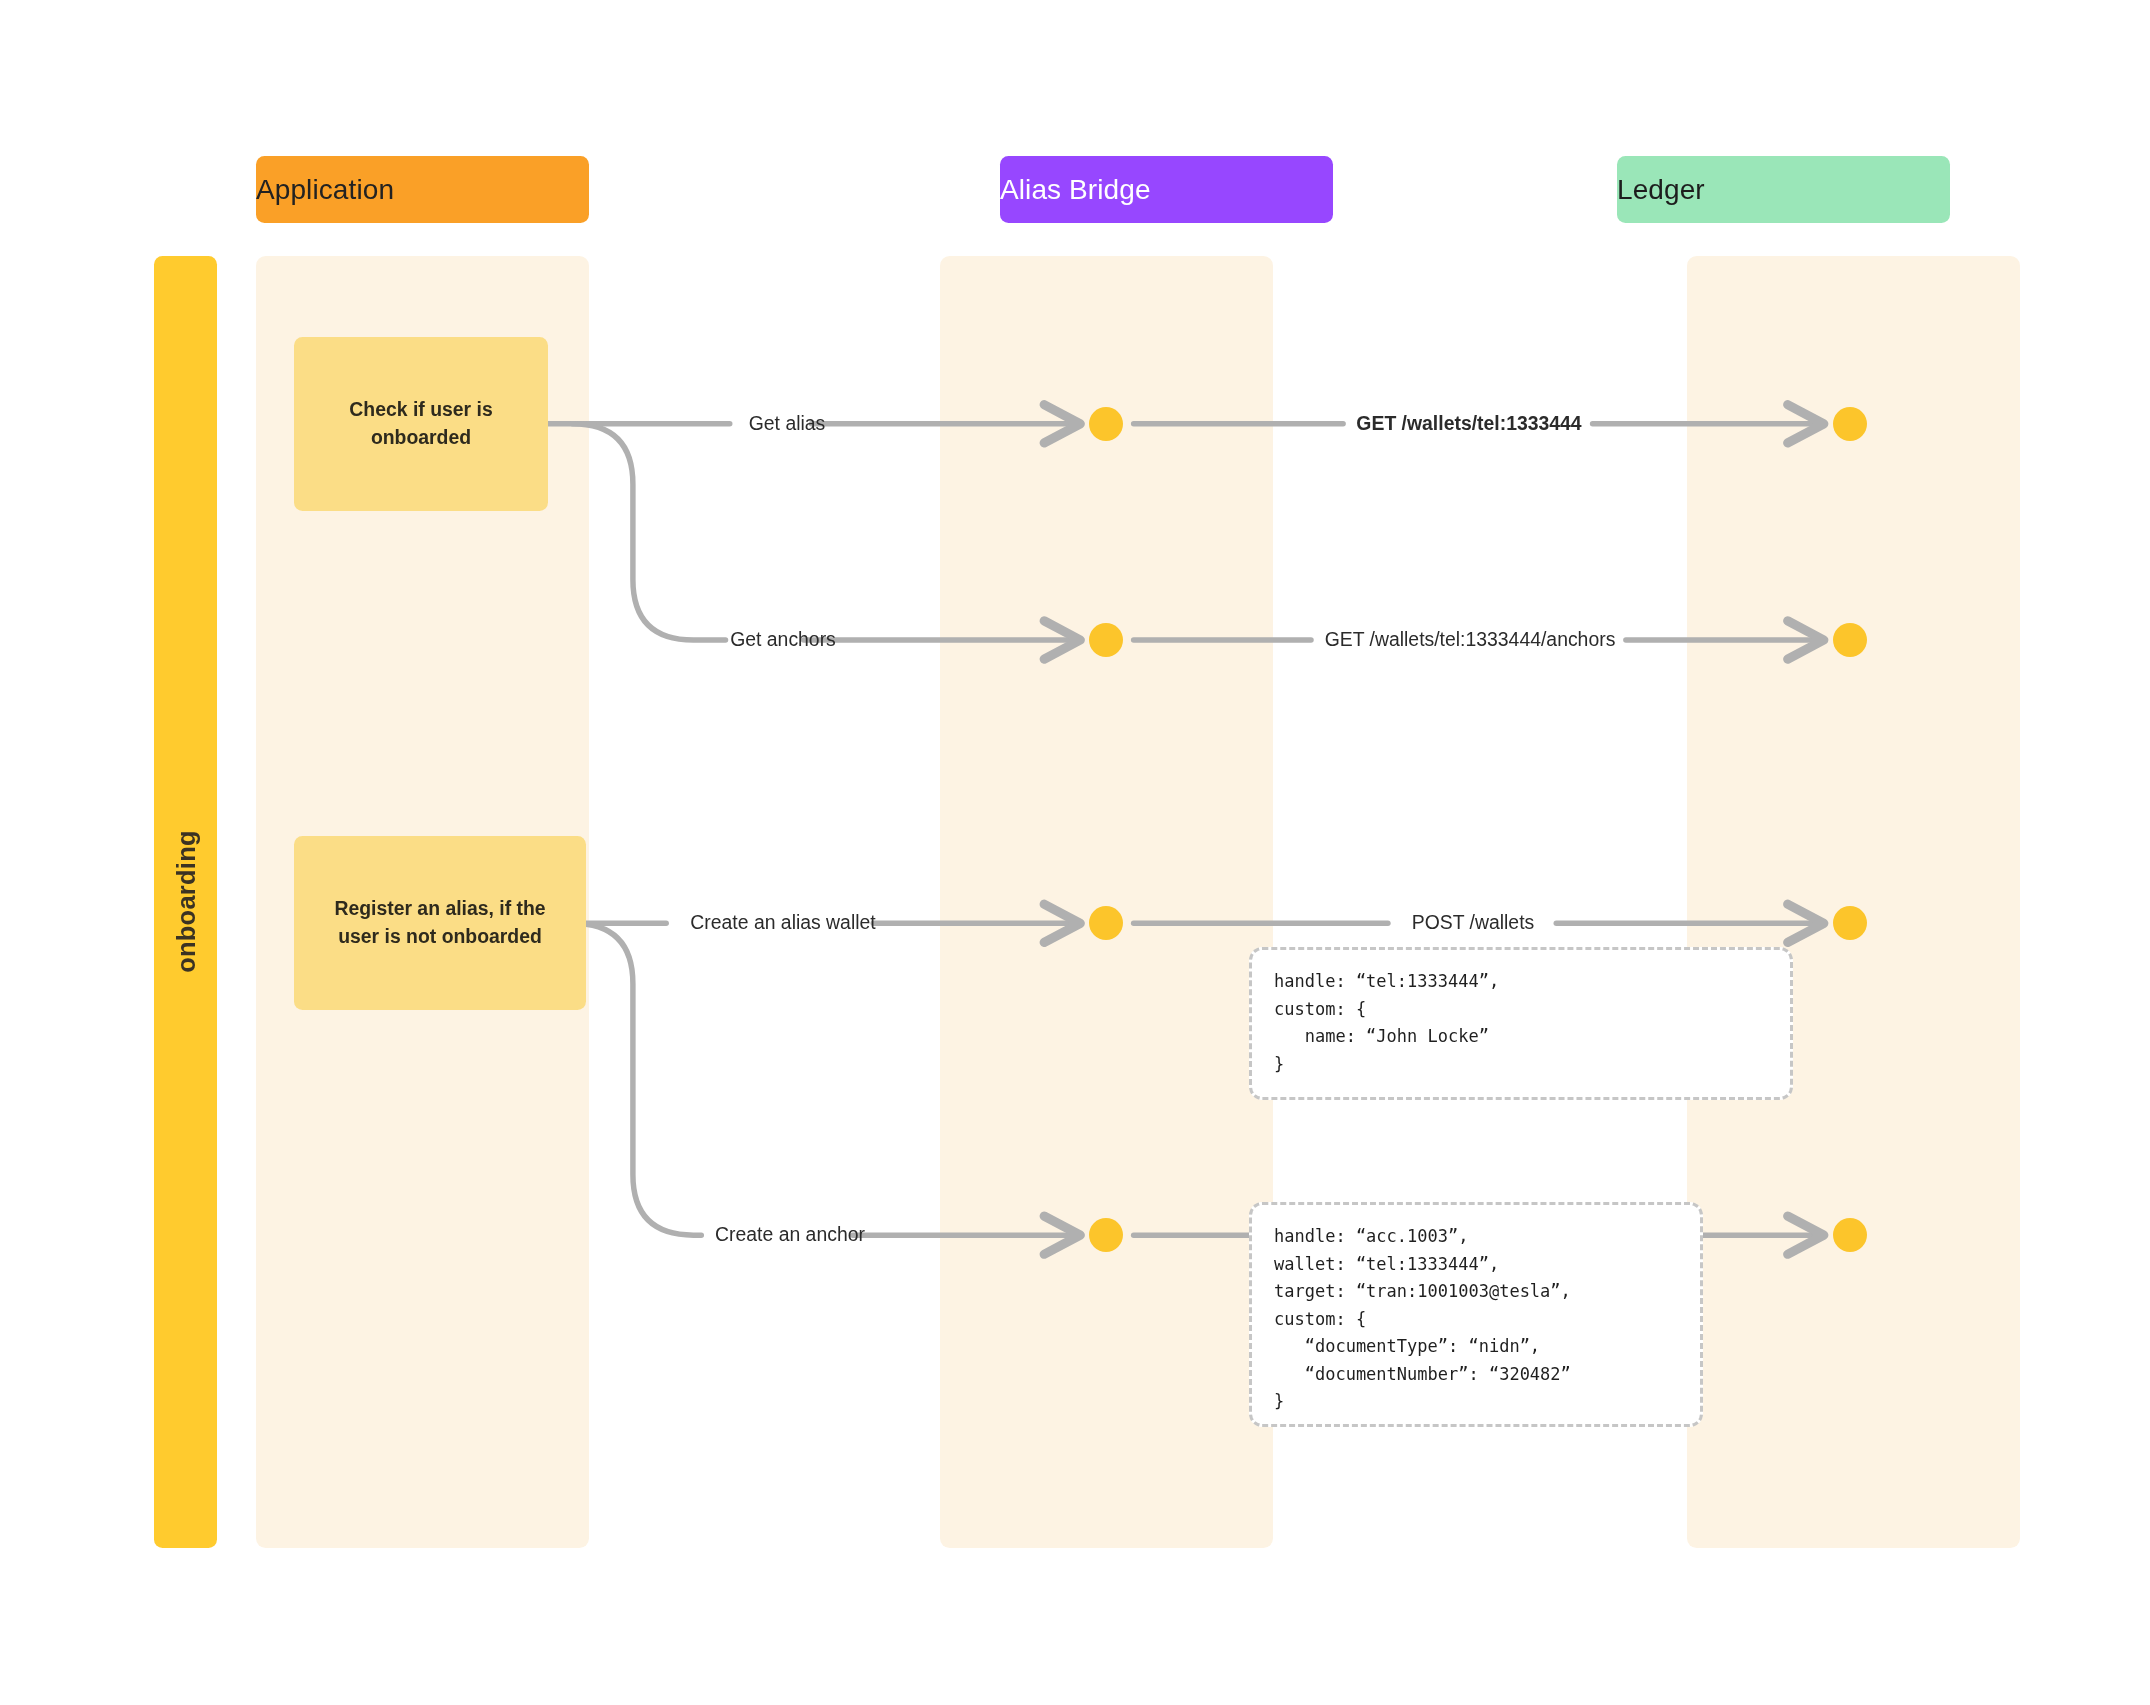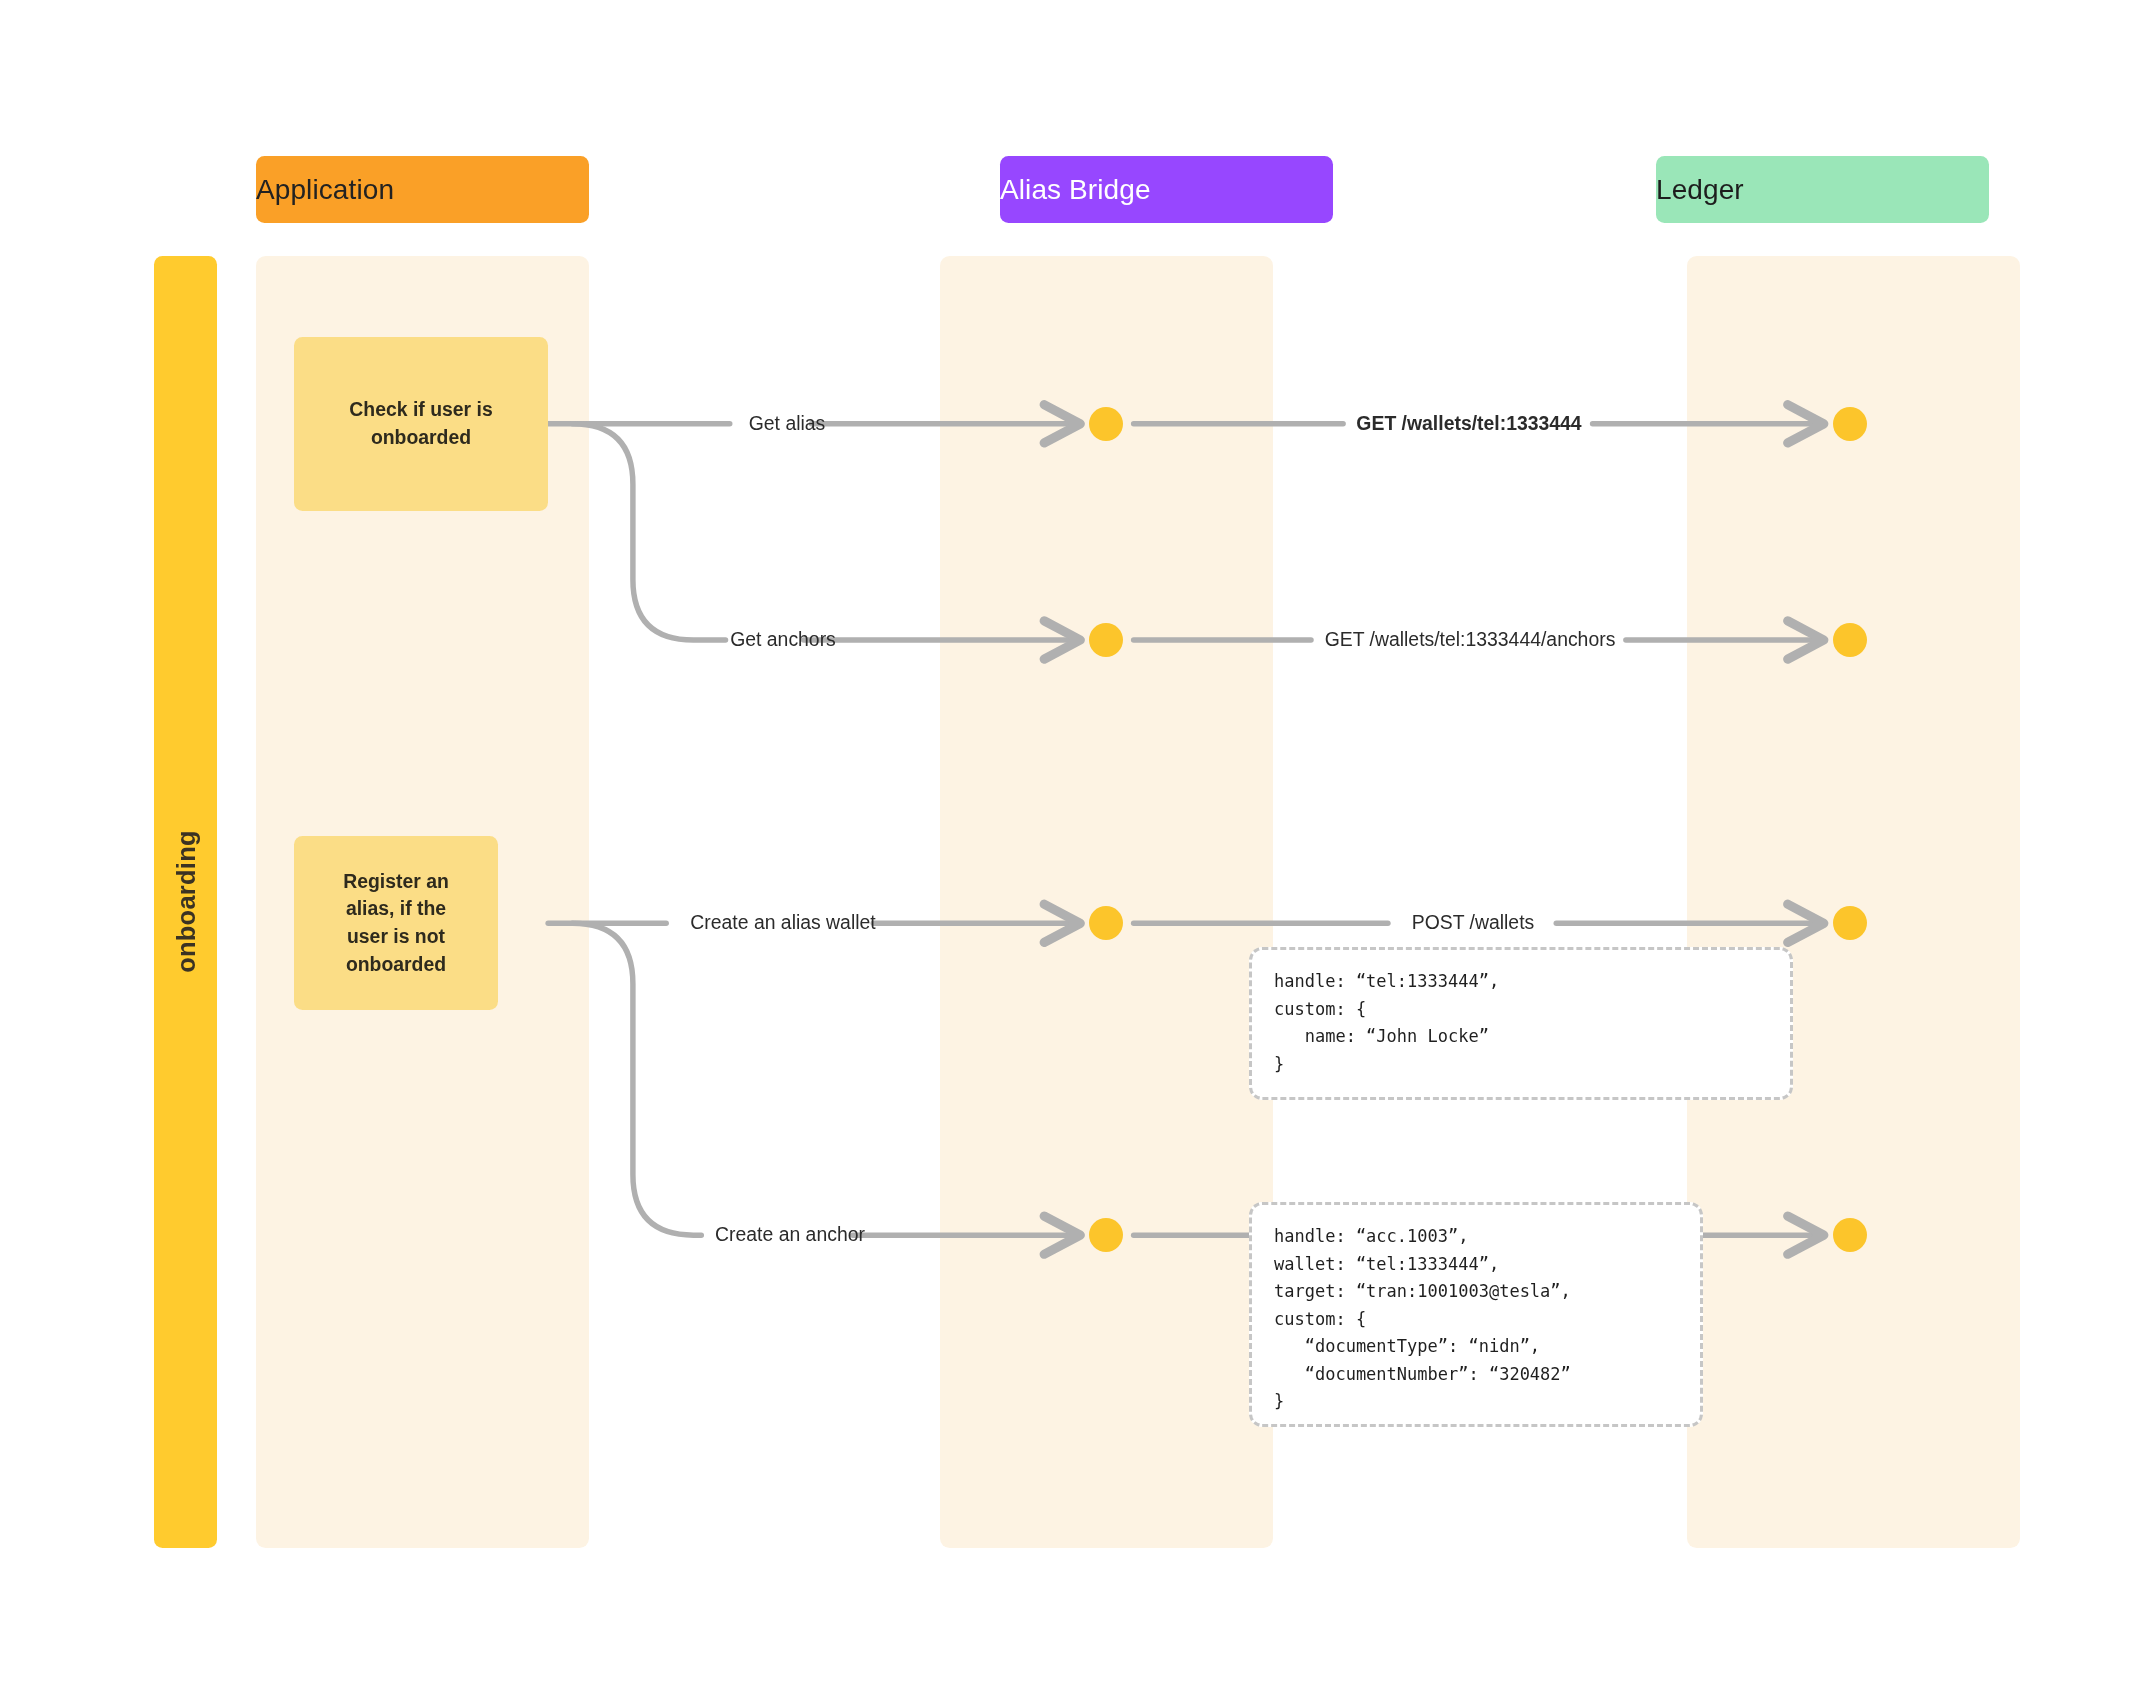--- a/index.html
+++ b/index.html
@@ -130,21 +130,21 @@
 <div id="canvas">
 
   <div class="lane-header" style="left:256px; top:156px; width:333px; background:#faa027; color:#222222;">
     <span>Application</span>
   </div>
 
   <div class="lane-header" style="left:980px; top:156px; width:333px; background:#9747ff; color:#ffffff;margin-left:20px;">
     <span>Alias Bridge</span>
   </div>
 
-  <div class="lane-header" style="left:1656px; top:156px; width:333px; background:#9ae6b8; color:#1d1d1d;">
+  <div class="lane-header" style="left:1617px; top:156px; width:333px; background:#9ae6b8; color:#1d1d1d;">
     <span>Ledger</span>
   </div>
 
   <div class="lane-band" style="left:256px; top:256px; width:333px; height:1292px;"></div>
   <div class="lane-band" style="left:940px; top:256px; width:333px; height:1292px;"></div>
   <div class="lane-band" style="left:1687px; top:256px; width:333px; height:1292px;"></div>
 
   <div class="group-bar" style="left:154px; top:256px; width:63px; height:1292px;"></div>
   <div class="group-bar-label" style="left:95px; top:887px; width:182px; text-align:center;">onboarding</div>
 
@@ -182,21 +182,21 @@
 
       <path d="M1872,2040 L2258,2040"></path>
       <path d="M2560,2040 L3010,2040" marker-end="url(#arrowhead)"></path>
     </g>
   </svg>
 
   <div class="note-box" style="left:294px; top:337px; width:254px; height:174px;">
     <span>Check if user is onboarded</span>
   </div>
 
-  <div class="note-box" style="left:294px; top:836px; width:204px; height:174px;">
+  <div class="note-box" style="left:294px; top:836px; width:292px; height:174px;">
     <span>Register an alias, if the user is not onboarded</span>
   </div>
 
   <div class="dot" style="left:1089px; top:407px;"></div>
   <div class="dot" style="left:1833px; top:407px;"></div>
   <div class="dot" style="left:1089px; top:623px;"></div>
   <div class="dot" style="left:1833px; top:623px;"></div>
   <div class="dot" style="left:1089px; top:906px;"></div>
   <div class="dot" style="left:1833px; top:906px;"></div>
   <div class="dot" style="left:1089px; top:1218px;"></div>

